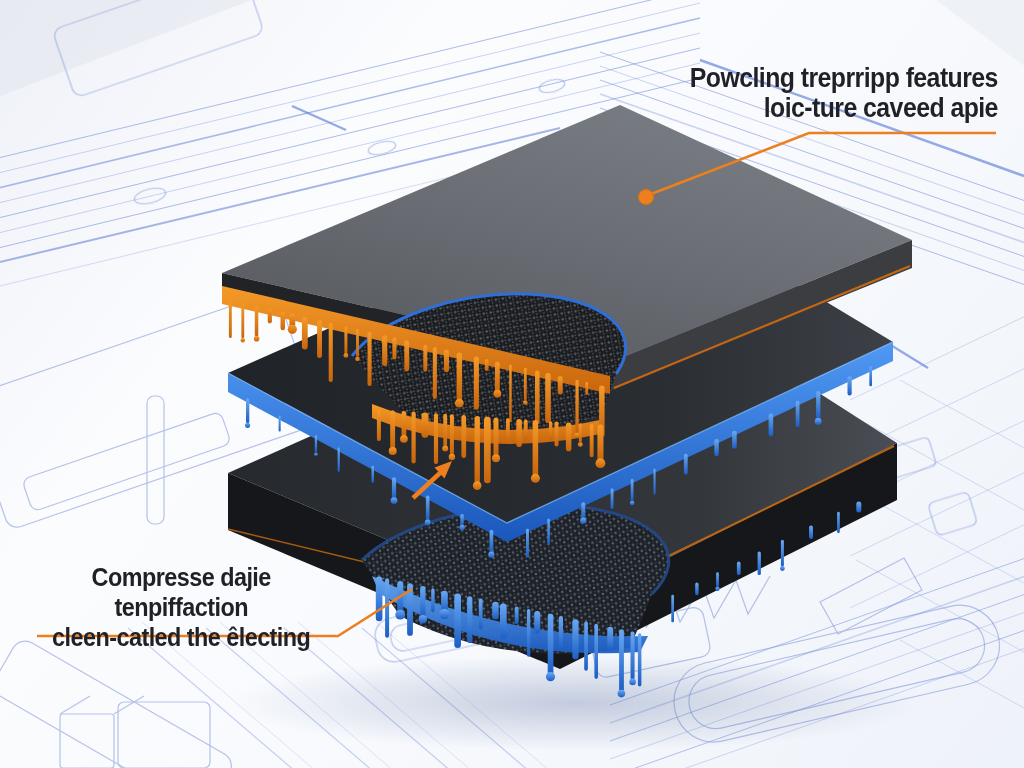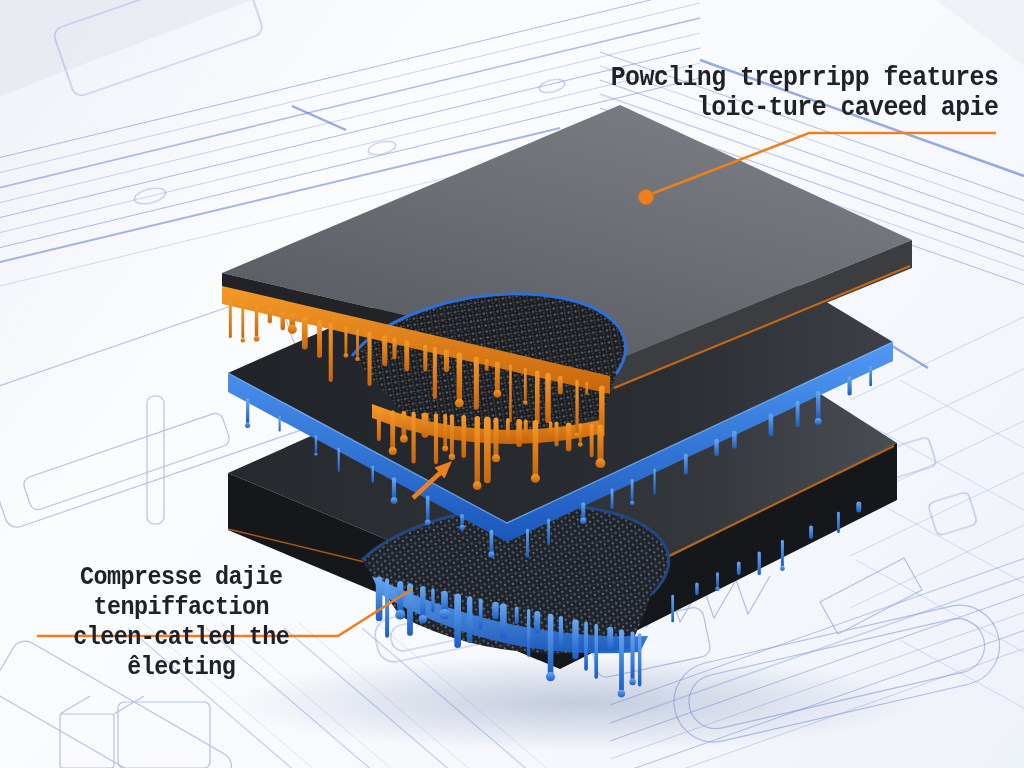--- a/index.html
+++ b/index.html
@@ -1,19 +1,19 @@
 <!DOCTYPE html>
 <html><head>
 <meta charset="utf-8">
 <style>
   html,body{margin:0;padding:0;background:#ffffff;}
   .stage{
     position:relative;width:1024px;height:768px;overflow:hidden;
     background:linear-gradient(128deg,#eef1f8 0%,#fbfcfe 28%,#f8fafd 55%,#eef2f9 100%);
-    font-family:Liberation Mono, monospace;
+    font-family:Liberation Sans, sans-serif;
   }
   svg.scene{position:absolute;left:0;top:0;}
   .label{
     position:absolute;color:#1f2126;font-weight:700;z-index:5;
     letter-spacing:-0.6px;
   }
   .label-tr{
     top:63px;right:26px;text-align:right;font-size:27px;line-height:30px;
     transform:scaleX(0.92);transform-origin:right top;
   }

